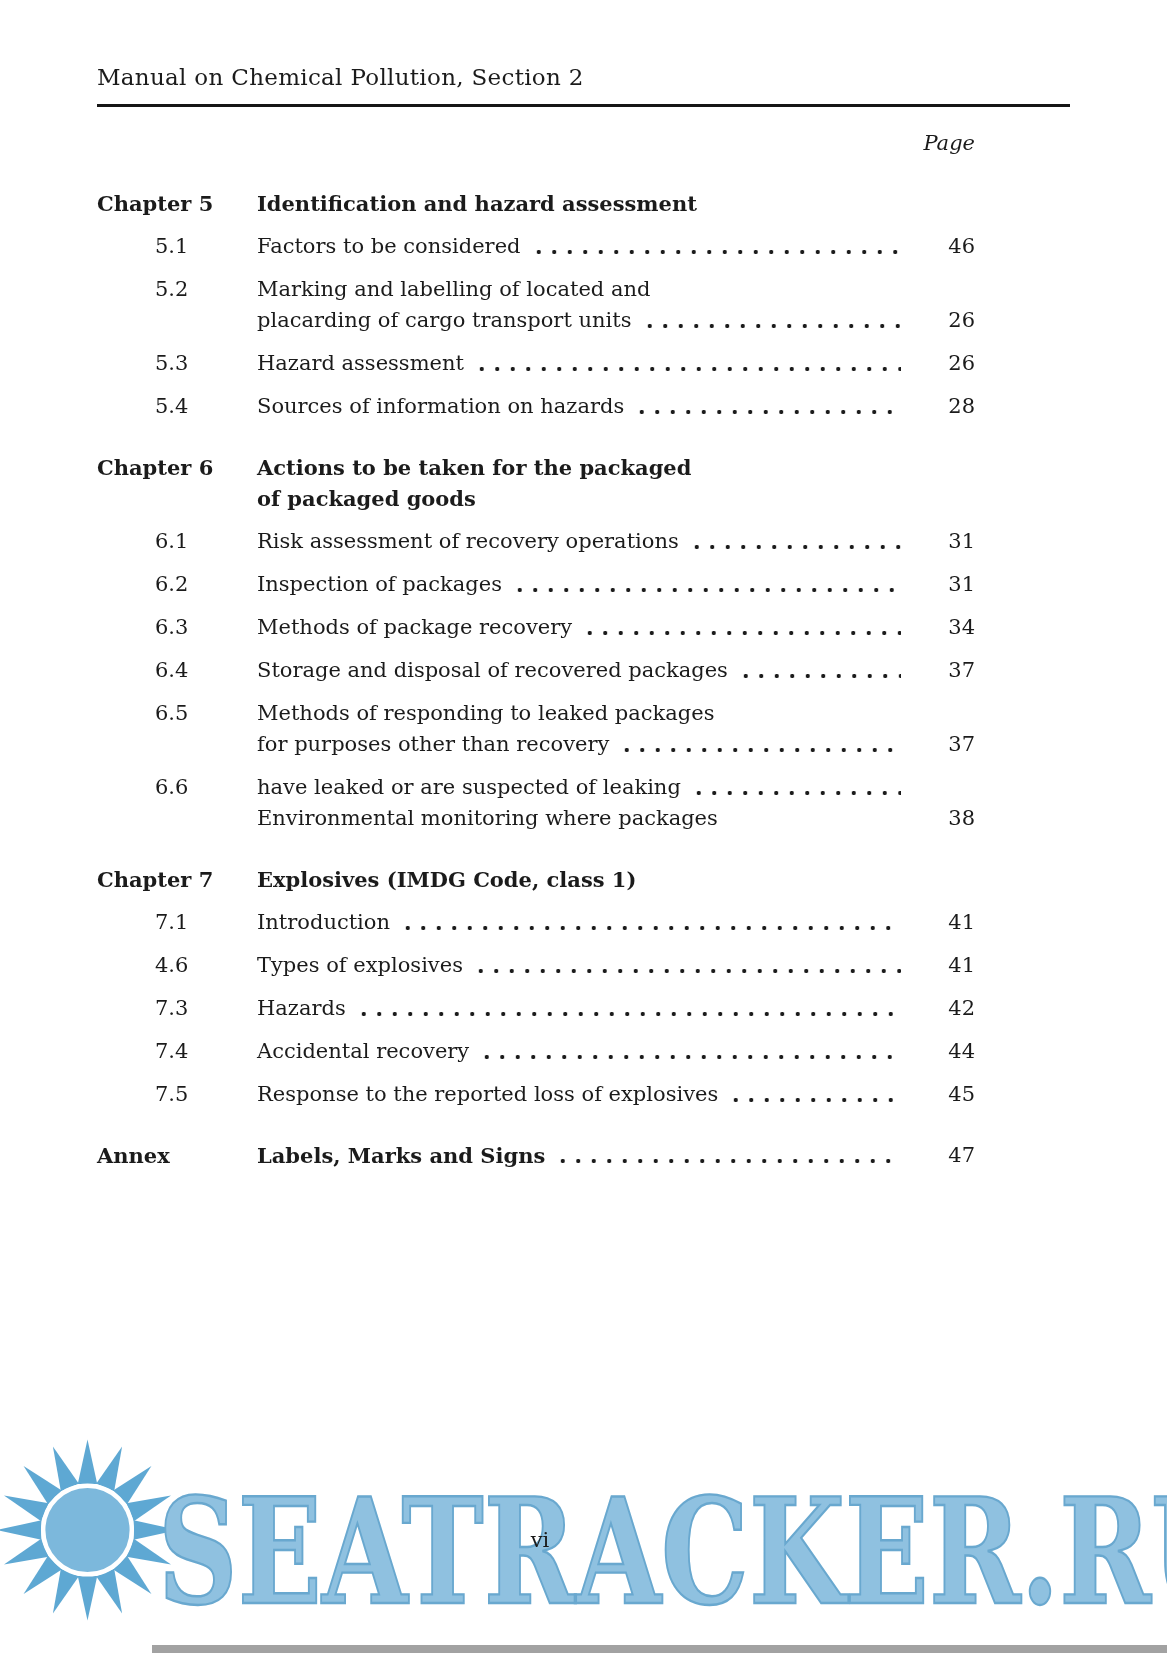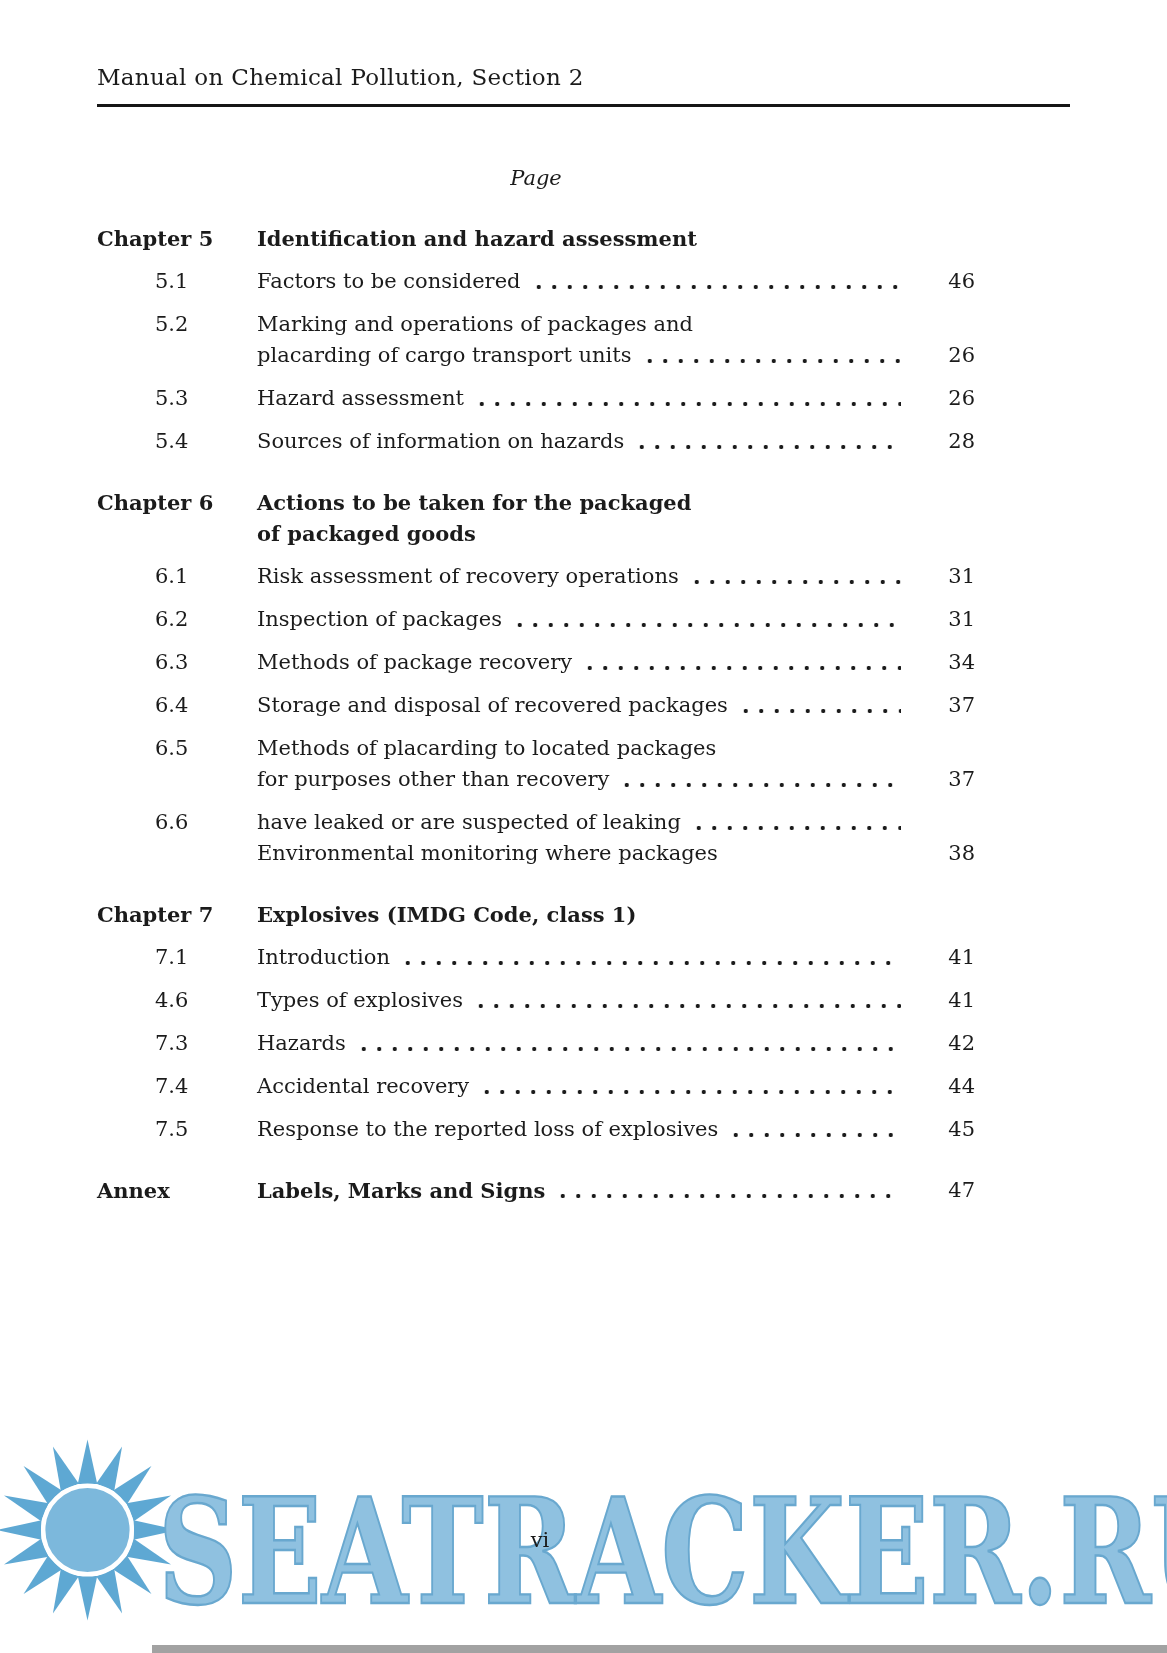--- a/index.html
+++ b/index.html
@@ -8,22 +8,22 @@
     position:relative;
     background:#ffffff;
     font-family:"DejaVu Serif", serif;
     color:#1b1b1b;
     overflow:hidden;
   }
   .content { position:absolute; top:62px; left:97px; width:973px; z-index:2; }
   .header-title { font-size:23px; letter-spacing:.3px; line-height:30px; }
   .header-rule { border:none; border-top:3px solid #161616; margin-top:12px; }
   .page-label {
-    font-style:italic; font-size:21px; text-align:center;
-    padding-right:95px; margin-top:56px; line-height:30px;
+    font-style:italic; font-size:21px; text-align:right;
+    padding-right:95px; margin-top:21px; line-height:30px;
   }
   .toc-section { margin-top:30px; }
   .row {
     display:grid;
     grid-template-columns:160px 1fr 72px;
     margin-bottom:12px;
     font-size:21px;
     line-height:31px;
     padding-right:95px;
   }
@@ -89,21 +89,21 @@
             <span class="tline lastline">
               <span class="ttext">Factors to be considered</span>
               <span class="leader"></span>
             </span>
           </span>
           <span class="cell-page">46</span>
         </div>
         <div class="row item-row">
           <span class="cell-num">5.2</span>
           <span class="cell-body">
-            <span class="tline">Marking and operations of packages and</span>
+            <span class="tline">Marking and labelling of located and</span>
             <span class="tline lastline">
               <span class="ttext">placarding of cargo transport units</span>
               <span class="leader"></span>
             </span>
           </span>
           <span class="cell-page">26</span>
         </div>
         <div class="row item-row">
           <span class="cell-num">5.3</span>
           <span class="cell-body">
@@ -170,21 +170,21 @@
             <span class="tline lastline">
               <span class="ttext">Storage and disposal of recovered packages</span>
               <span class="leader"></span>
             </span>
           </span>
           <span class="cell-page">37</span>
         </div>
         <div class="row item-row">
           <span class="cell-num">6.5</span>
           <span class="cell-body">
-            <span class="tline">Methods of placarding to located packages</span>
+            <span class="tline">Methods of responding to leaked packages</span>
             <span class="tline lastline">
               <span class="ttext">for purposes other than recovery</span>
               <span class="leader"></span>
             </span>
           </span>
           <span class="cell-page">37</span>
         </div>
         <div class="row item-row">
           <span class="cell-num">6.6</span>
           <span class="cell-body">

